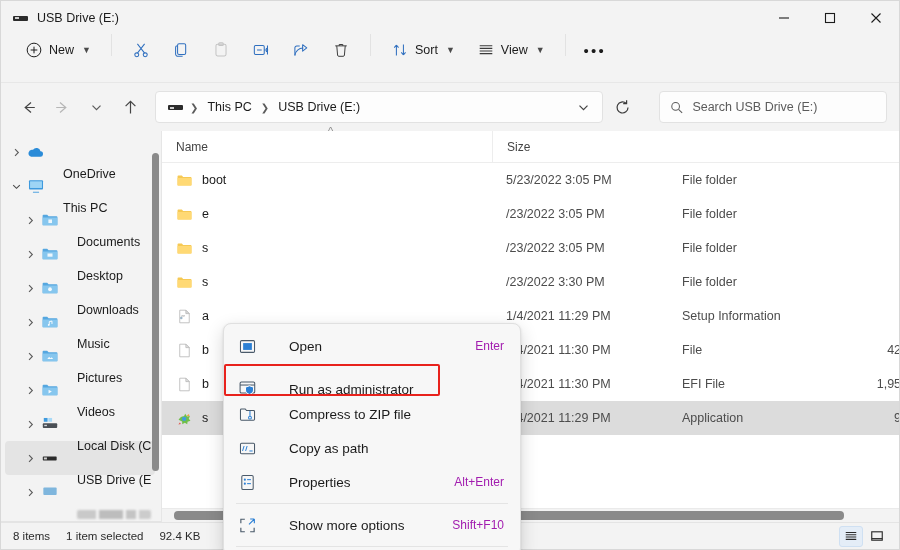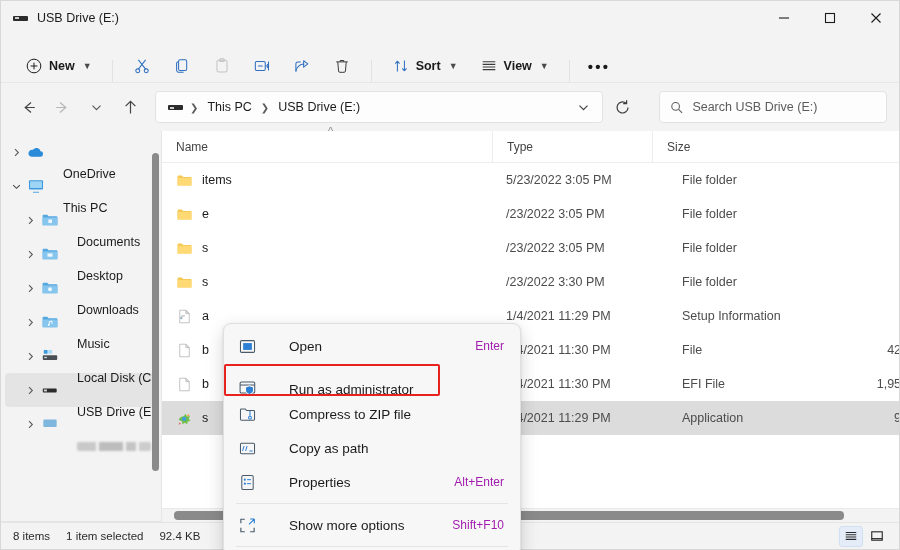--- a/index.html
+++ b/index.html
@@ -43,25 +43,24 @@
   }
   .usb-glyph::after {
     content: ""; position: absolute;
     left: 2px; top: 7.5px; width: 4px; height: 2px;
     background: #cfcfcf;
   }
 
   
   .toolbar {
     height: 48px; flex: 0 0 48px;
-    display: flex; align-items: flex-end;
+    display: flex; align-items: flex-start;
     padding: 0 14px;
     background: #f3f3f3;
     gap: 2px;
-    font-weight: bold;
   }
   .tb-btn {
     height: 32px; min-width: 38px;
     display: flex; align-items: center; justify-content: center;
     gap: 6px; padding: 0 8px;
     border-radius: 4px;
     font-size: 12.5px; color: #1b1b1b;
   }
   .tb-btn.wide { padding: 0 10px; }
   .tb-sep {
@@ -505,20 +504,50 @@
             <span class="nav-label">Music</span>
           </div>
           <div class="nav-item indent">
             <span class="nav-exp">
               <svg width="11" height="11" viewBox="0 0 12 12">
                 <path d="M4.4 2.4L8 6 4.4 9.6" fill="none" stroke="#5b5b5b" stroke-width="1.2"></path>
               </svg>
             </span>
             <span style="display: flex; align-items: center; margin-right: 9px;">
               <svg class="nav-ic" width="18" height="18" viewBox="0 0 20 20">
+                <path d="M1.8 5.2a1 1 0 0 1 1-1h4.1l1.5 1.6h8.8a1 1 0 0 1 1 1v8.1a1 1 0 0 1-1 1H2.8a1 1 0 0 1-1-1z" fill="#55a7e0"></path>
+                <path d="M1.8 7.2h16.4v7.7a1 1 0 0 1-1 1H2.8a1 1 0 0 1-1-1z" fill="#86c6ee"></path>
+                <path d="M7 13.2l2-2.4 1.6 1.8 1.3-1.2 1.6 1.8z" fill="#ffffff" opacity=".9"></path>
+              </svg>
+            </span>
+            <span class="nav-label">Pictures</span>
+          </div>
+          <div class="nav-item indent">
+            <span class="nav-exp">
+              <svg width="11" height="11" viewBox="0 0 12 12">
+                <path d="M4.4 2.4L8 6 4.4 9.6" fill="none" stroke="#5b5b5b" stroke-width="1.2"></path>
+              </svg>
+            </span>
+            <span style="display: flex; align-items: center; margin-right: 9px;">
+              <svg class="nav-ic" width="18" height="18" viewBox="0 0 20 20">
+                <path d="M1.8 5.2a1 1 0 0 1 1-1h4.1l1.5 1.6h8.8a1 1 0 0 1 1 1v8.1a1 1 0 0 1-1 1H2.8a1 1 0 0 1-1-1z" fill="#55a7e0"></path>
+                <path d="M1.8 7.2h16.4v7.7a1 1 0 0 1-1 1H2.8a1 1 0 0 1-1-1z" fill="#86c6ee"></path>
+                <path d="M8.4 9.8v4l3.6-2z" fill="#ffffff" opacity=".9"></path>
+              </svg>
+            </span>
+            <span class="nav-label">Videos</span>
+          </div>
+          <div class="nav-item indent">
+            <span class="nav-exp">
+              <svg width="11" height="11" viewBox="0 0 12 12">
+                <path d="M4.4 2.4L8 6 4.4 9.6" fill="none" stroke="#5b5b5b" stroke-width="1.2"></path>
+              </svg>
+            </span>
+            <span style="display: flex; align-items: center; margin-right: 9px;">
+              <svg class="nav-ic" width="18" height="18" viewBox="0 0 20 20">
                 <rect x="2" y="9.2" width="16" height="5.2" rx="1" fill="#4a4f55"></rect>
                 <rect x="3.1" y="3.3" width="4.2" height="4.2" fill="#3e9ade"></rect>
                 <rect x="8.1" y="3.3" width="4.2" height="4.2" fill="#a8d9f7"></rect>
                 <rect x="3.6" y="10.9" width="3" height="1.5" fill="#cfd4da"></rect>
               </svg>
             </span>
             <span class="nav-label">Local Disk (C:)</span>
           </div>
           <div class="nav-item sel indent">
             <span class="nav-exp">
@@ -551,39 +580,36 @@
       <div class="side-scroll"></div>
       <div class="side-divider"></div>
     </div>
 
     <div class="pane">
 
       <div class="colheads">
         <div class="ch ch-name">
           <span>Name</span>
           <span class="sort-caret">^</span>
-        </div>
-        <div class="ch ch-type">
-          <span>Type</span>
         </div>
         <div class="ch ch-size">
           <span>Size</span>
         </div>
       </div>
 
       <div class="rows" id="row-list">
           <div class="row">
             <div class="cell c-name">
               <span style="display: flex; align-items: center;">
                 <svg class="row-ic" width="17" height="17" viewBox="0 0 20 20">
                   <path d="M1.8 5.2a1 1 0 0 1 1-1h4.1l1.5 1.6h8.8a1 1 0 0 1 1 1v8.1a1 1 0 0 1-1 1H2.8a1 1 0 0 1-1-1z" fill="#f6c954"></path>
                   <path d="M1.8 7.2h16.4v7.7a1 1 0 0 1-1 1H2.8a1 1 0 0 1-1-1z" fill="#ffd974"></path>
                 </svg>
               </span>
-              <span>items</span>
+              <span>boot</span>
             </div>
             <div class="cell c-date">5/23/2022 3:05 PM</div>
             <div class="cell c-type">File folder</div>
             <div class="cell c-size"></div>
           </div>
           <div class="row">
             <div class="cell c-name">
               <span style="display: flex; align-items: center;">
                 <svg class="row-ic" width="17" height="17" viewBox="0 0 20 20">
                   <path d="M1.8 5.2a1 1 0 0 1 1-1h4.1l1.5 1.6h8.8a1 1 0 0 1 1 1v8.1a1 1 0 0 1-1 1H2.8a1 1 0 0 1-1-1z" fill="#f6c954"></path>

